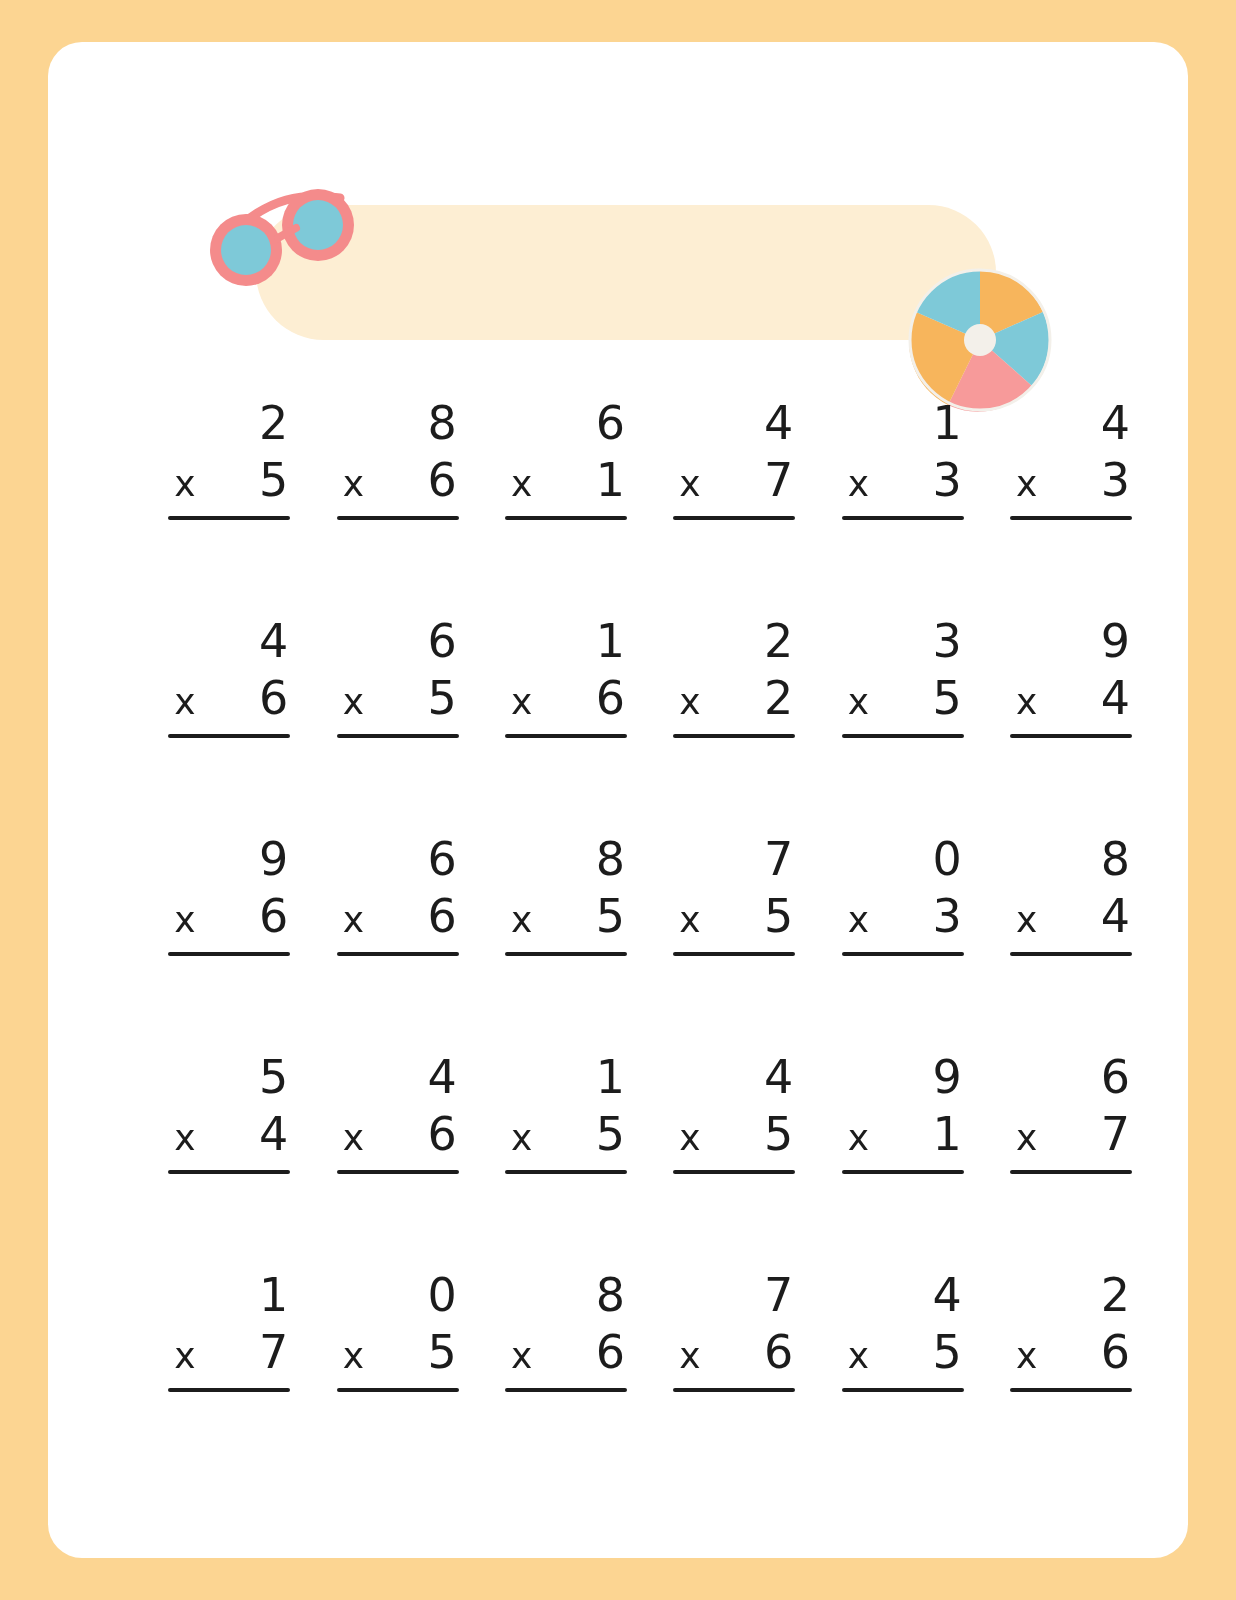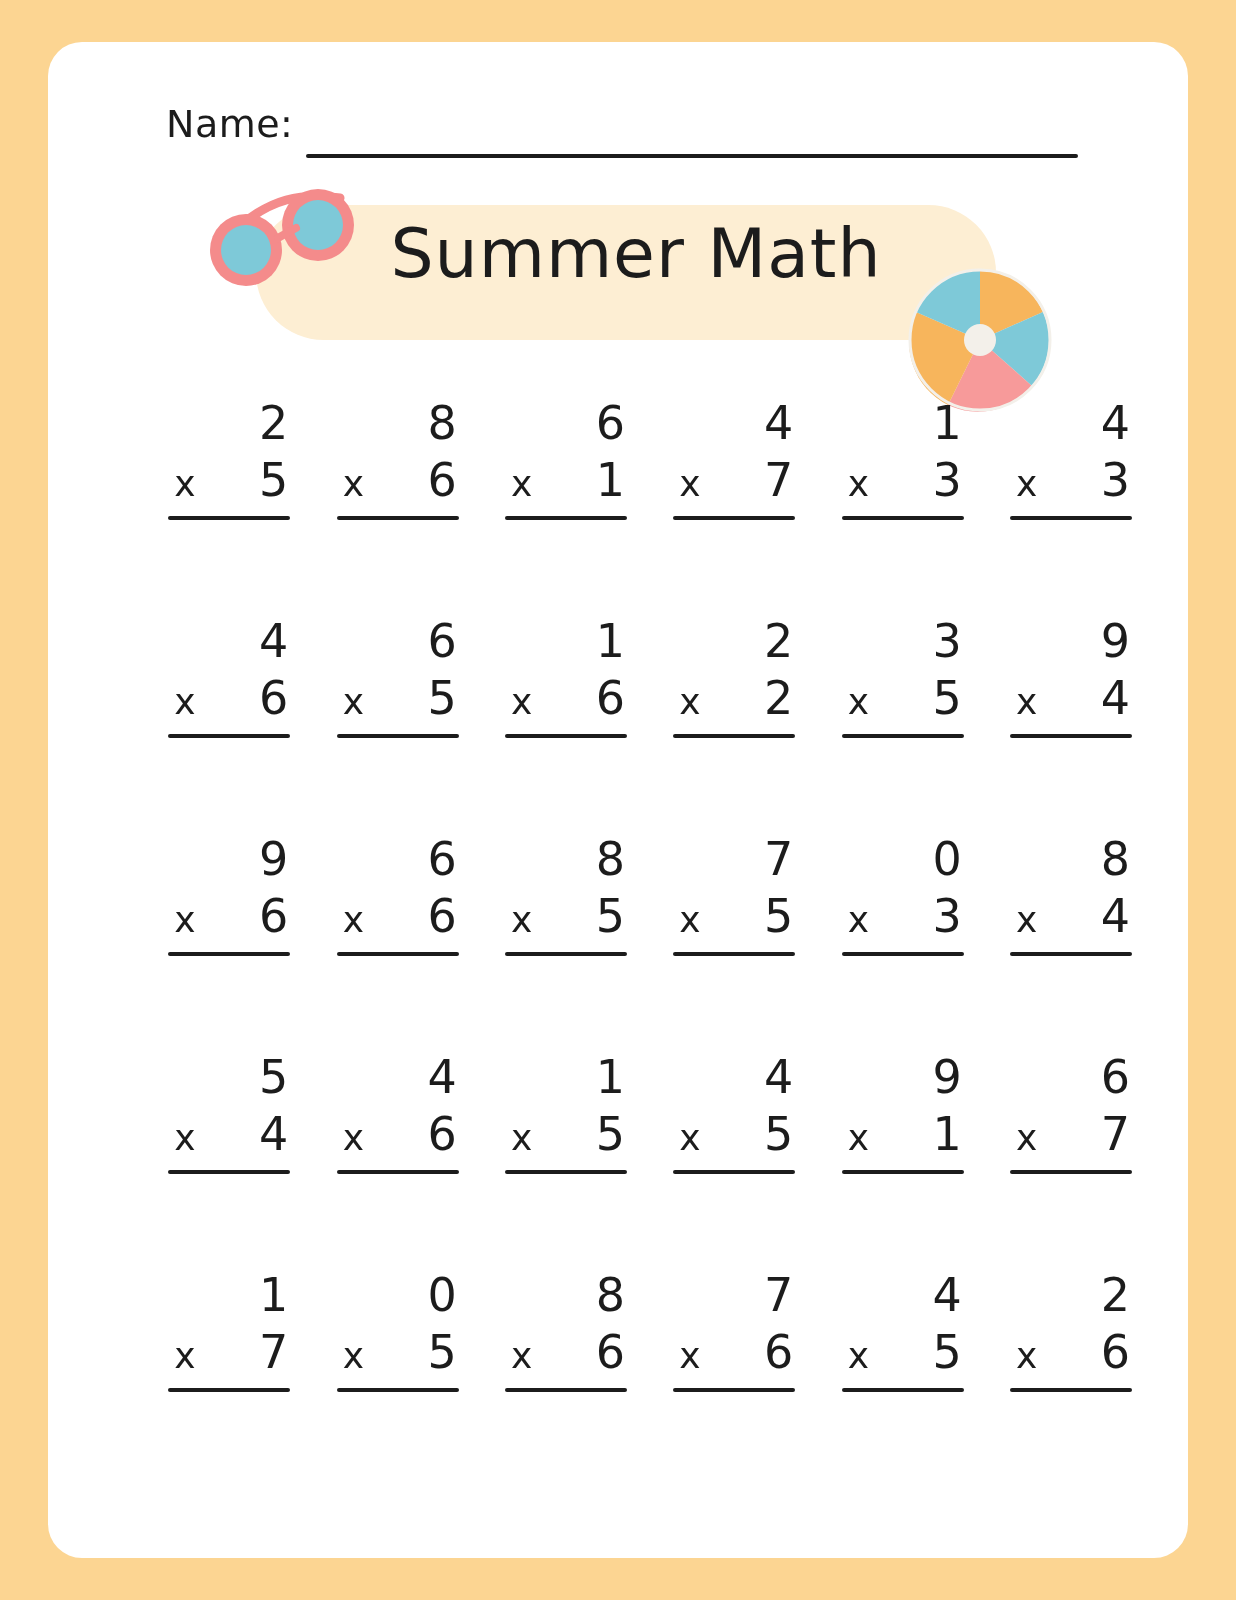--- a/index.html
+++ b/index.html
@@ -146,24 +146,20 @@
     height: 4px;
     background: #1c1c1c;
     border-radius: 2px;
   }
 </style>
 </head>
 <body>
 
 <div class="page">
 
-  <div class="name-row">
-    <span class="name-label">Name:</span>
-    <div class="name-line"></div>
-  </div>
 
   <div class="title-banner"></div>
 
   <span class="sunglasses">
     <svg viewBox="0 0 170 120" width="170" height="120">
       <path d="M40 46 C70 20, 100 12, 140 18" stroke="#f48b8b" stroke-width="9" fill="none" stroke-linecap="round"></path>
       <circle cx="46" cy="70" r="36" fill="#f48b8b"></circle>
       <circle cx="46" cy="70" r="25" fill="#7ec9d8"></circle>
       <circle cx="118" cy="45" r="36" fill="#f48b8b"></circle>
       <circle cx="118" cy="45" r="25" fill="#7ec9d8"></circle>
@@ -177,21 +173,20 @@
       <path d="M80 80 L80 10 A70 70 0 0 1 143 52 Z" fill="#f7b55c"></path>
       <path d="M80 80 L143 52 A70 70 0 0 1 132 126 Z" fill="#7ec9d8"></path>
       <path d="M80 80 L132 126 A70 70 0 0 1 48 145 Z" fill="#f79a9a"></path>
       <path d="M80 80 L48 145 A70 70 0 0 1 16 52 Z" fill="#f7b55c"></path>
       <path d="M80 80 L16 52 A70 70 0 0 1 80 10 Z" fill="#7ec9d8"></path>
       <circle cx="80" cy="80" r="16" fill="#f3f0ea"></circle>
       <circle cx="80" cy="80" r="70" fill="none" stroke="#f3f0ea" stroke-width="3"></circle>
     </svg>
   </span>
 
-  <span class="title-text">Summer Math</span>
 
   <div class="grid" id="grid">
       <div class="problem">
         <div class="prob-inner">
           <div class="top-num">2</div>
           <div class="bottom-row">
             <span class="op">x</span>
             <span class="bottom-num">5</span>
           </div>
           <div class="rule"></div>

